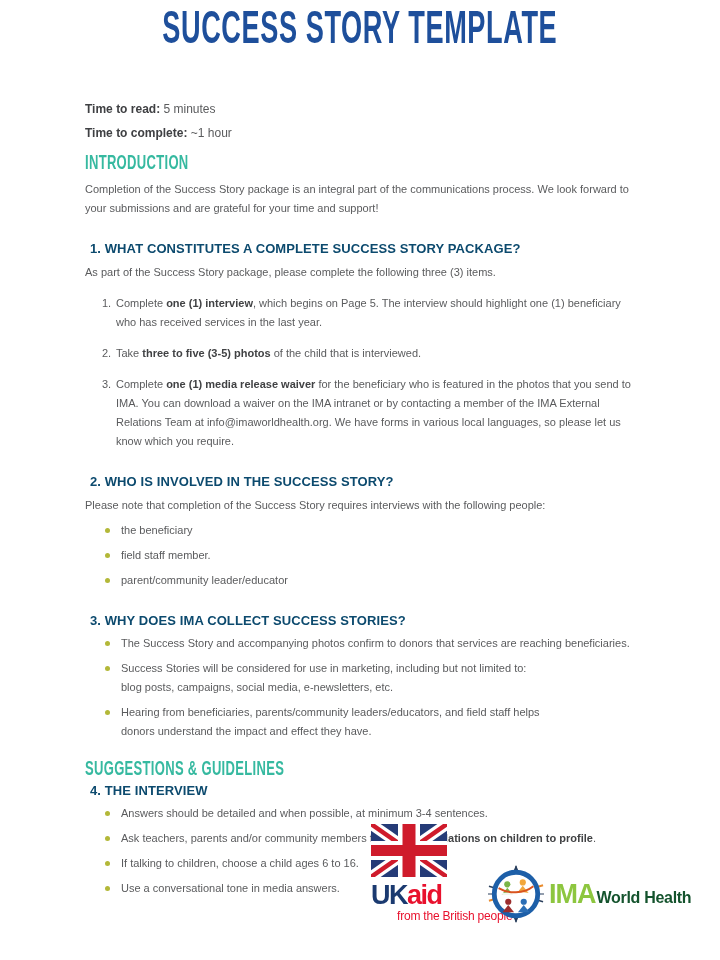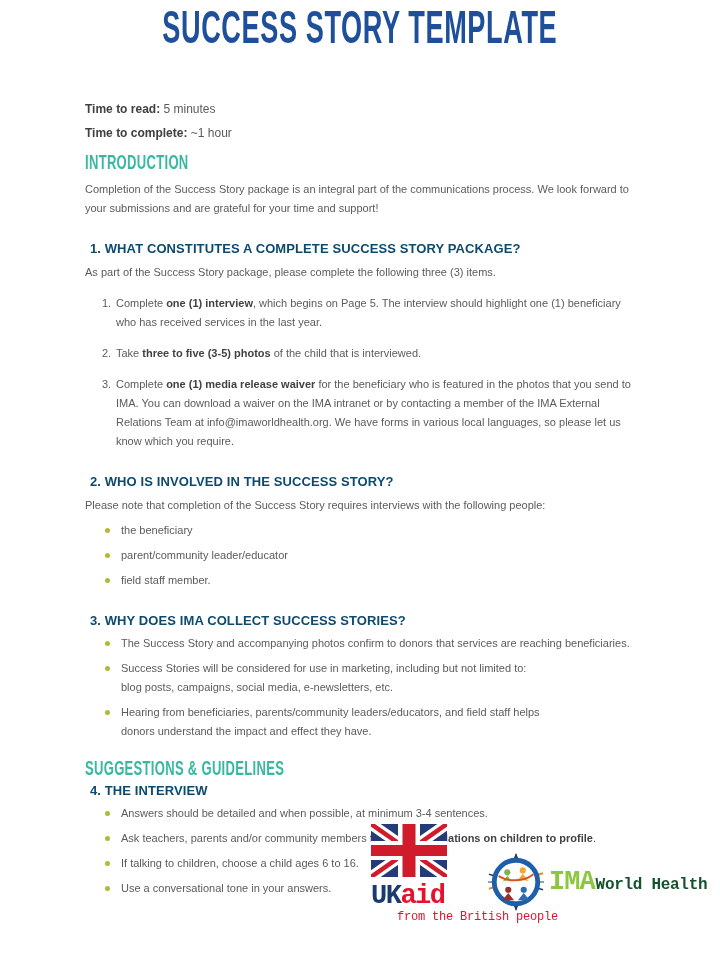--- a/index.html
+++ b/index.html
@@ -31,21 +31,21 @@
   .num-item{display:flex;margin:12px 0 0 17px;font-size:11px;line-height:19px;}
   .num{flex:0 0 14px;}
   .li-text{white-space:pre-line;}
   .li-text b, .li-text .bold{font-weight:700;color:#414244;}
 
   .b-item{display:flex;margin:6px 0 0 20px;font-size:11px;line-height:19px;}
   .dot{flex:0 0 auto;width:5px;height:5px;border-radius:50%;background:#b3b838;margin:7px 11px 0 0;}
 
   
   .footer{position:absolute;left:0;top:824px;width:720px;height:120px;}
-  .footer-inner{display:flex;align-items:center;margin-left:371px;font-family:Liberation Mono, monospace;}
+  .footer-inner{display:flex;align-items:flex-end;margin-left:371px;}
   .ukaid{width:78px;text-align:left;}
   .ukaid-text{margin-top:1px;font-size:27px;font-weight:700;letter-spacing:-1.5px;line-height:26px;white-space:nowrap;}
   .ukaid-text .uk{color:#1b3a70;}
   .ukaid-text .aid{color:#e8112d;}
   .ukaid-tagline{margin-top:1px;font-size:12px;color:#e8112d;white-space:nowrap;letter-spacing:-0.2px;padding-left:26px;}
   .ima{display:flex;align-items:center;margin-left:38px;margin-top:16px;}
   .ima-text{margin-left:4px;white-space:nowrap;}
   .ima-name{font-size:27px;font-weight:600;color:#8dc63f;letter-spacing:-1px;}
   .ima-suffix{font-size:16px;font-weight:600;color:#14532d;letter-spacing:-0.3px;margin-left:1px;}
 </style>
@@ -95,25 +95,25 @@
 
     <h3 class="blue-heading">2. WHO IS INVOLVED IN THE SUCCESS STORY?</h3>
     <p class="body-text">Please note that completion of the Success Story requires interviews with the following people:</p>
 
     <div class="b-item">
       <span class="dot"></span>
       <span class="li-text">the beneficiary</span>
     </div>
     <div class="b-item">
       <span class="dot"></span>
+      <span class="li-text">field staff member.</span>
+    </div>
+    <div class="b-item">
+      <span class="dot"></span>
       <span class="li-text">parent/community leader/educator</span>
-    </div>
-    <div class="b-item">
-      <span class="dot"></span>
-      <span class="li-text">field staff member.</span>
     </div>
 
     <h3 class="blue-heading">3. WHY DOES IMA COLLECT SUCCESS STORIES?</h3>
 
     <div class="b-item">
       <span class="dot"></span>
       <span class="li-text"><span>The Success Story and accompanying photos confirm to donors that services are reaching beneficiaries.</span><span class="bold"></span><span></span></span>
     </div>
     <div class="b-item">
       <span class="dot"></span>
@@ -138,21 +138,21 @@
     <div class="b-item">
       <span class="dot"></span>
       <span class="li-text"><span>Ask teachers, parents and/or community members for </span><span class="bold">recommendations on children to profile</span><span>.</span></span>
     </div>
     <div class="b-item">
       <span class="dot"></span>
       <span class="li-text"><span>If talking to children, choose a child ages 6 to 16.</span><span class="bold"></span><span></span></span>
     </div>
     <div class="b-item">
       <span class="dot"></span>
-      <span class="li-text"><span>Use a conversational tone in your answers.</span><span class="bold"></span><span></span></span>
+      <span class="li-text"><span>Use a conversational tone in media answers.</span><span class="bold"></span><span></span></span>
     </div>
 
   </div>
 
   <div class="footer">
     <div class="footer-inner">
 
       <div class="ukaid">
         <svg width="76" height="53" viewBox="0 0 76 53">
           <rect x="0" y="0" width="76" height="53" fill="#253b77"></rect>

